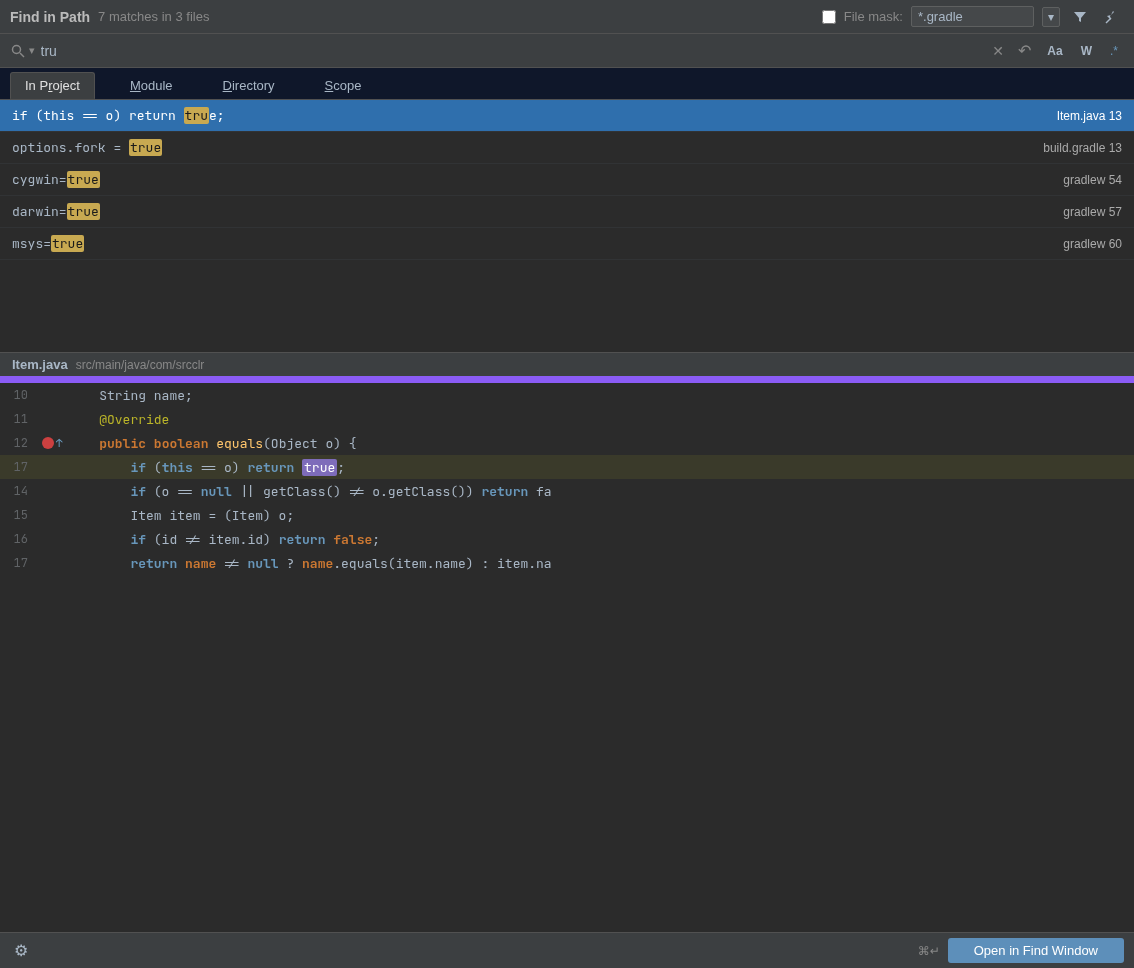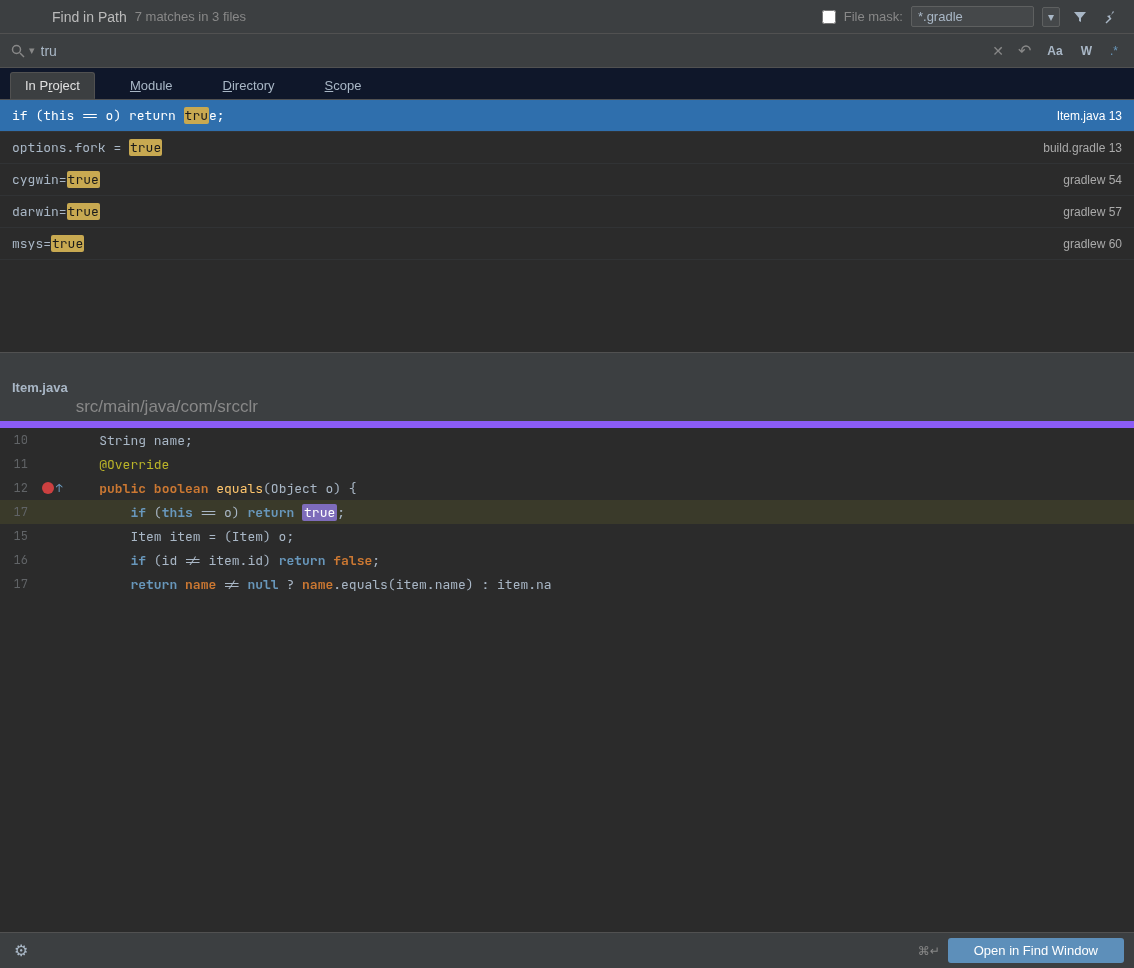--- a/index.html
+++ b/index.html
@@ -24,24 +24,23 @@
     
     .header {
       display: flex;
       align-items: center;
       padding: 6px 10px;
       background: #3c3f41;
       border-bottom: 1px solid #515151;
       gap: 8px;
     }
     .header-title {
-      font-weight: normal;
+      font-weight: bold;
       color: #bbbbbb;
       font-size: 14px;
-      margin-left: 42px;
     }
     .header-matches {
       color: #888;
       font-size: 13px;
     }
     .header-spacer { flex: 1; }
     .header-checkbox {
       width: 14px; height: 14px;
       border: 1px solid #888;
       background: transparent;
@@ -201,21 +200,21 @@
     .code-preview-header {
       display: flex;
       align-items: center;
       padding: 4px 12px;
       background: #3c3f41;
       border-top: 1px solid #515151;
       border-bottom: 7px solid #8b5cf6;
       gap: 8px;
     }
     .preview-file { color: #a9b7c6; font-size: 13px; font-weight: bold; }
-    .preview-path { color: #888; font-size: 17px; margin-top: 40px; }
+    .preview-path { color: #888; font-size: 12px; }
 
     .code-preview {
       flex: 1;
       overflow: auto;
       background: #2b2b2b;
       font-family: "JetBrains Mono", "Consolas", monospace;
       font-size: 13px;
     }
     .code-line {
       display: flex;
@@ -394,20 +393,25 @@
       </span>
       <span class="line-content">    <span class="kw-orange">public</span> <span class="kw-orange">boolean</span> <span class="method">equals</span>(Object o) {</span>
     </div>
 
     <div class="code-line highlighted">
       <span class="line-num">17</span>
       <span class="line-gutter"></span>
       <span class="line-content">        <span class="kw-blue">if</span> (<span class="kw-blue">this</span> == o) <span class="kw-blue">return</span> <span class="highlight-blue-code">true</span>;</span>
     </div>
 
+    <div class="code-line">
+      <span class="line-num">14</span>
+      <span class="line-gutter"></span>
+      <span class="line-content">        <span class="kw-blue">if</span> (o == <span class="kw-blue">null</span> || getClass() != o.getClass()) <span class="kw-blue">return</span> fa</span>
+    </div>
 
     <div class="code-line">
       <span class="line-num">15</span>
       <span class="line-gutter"></span>
       <span class="line-content">        Item item = (Item) o;</span>
     </div>
 
     <div class="code-line">
       <span class="line-num">16</span>
       <span class="line-gutter"></span>

